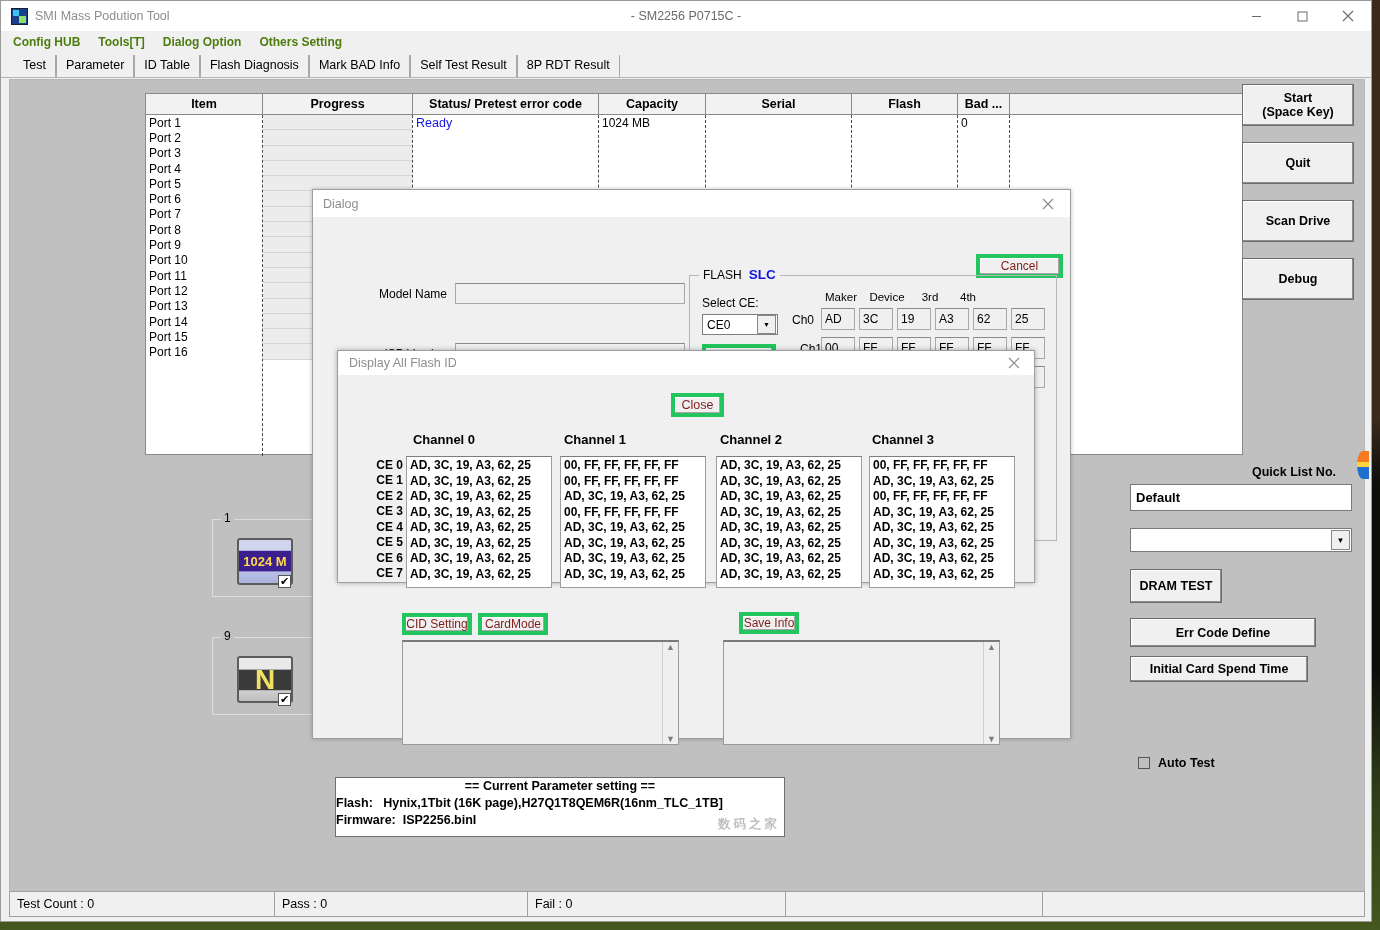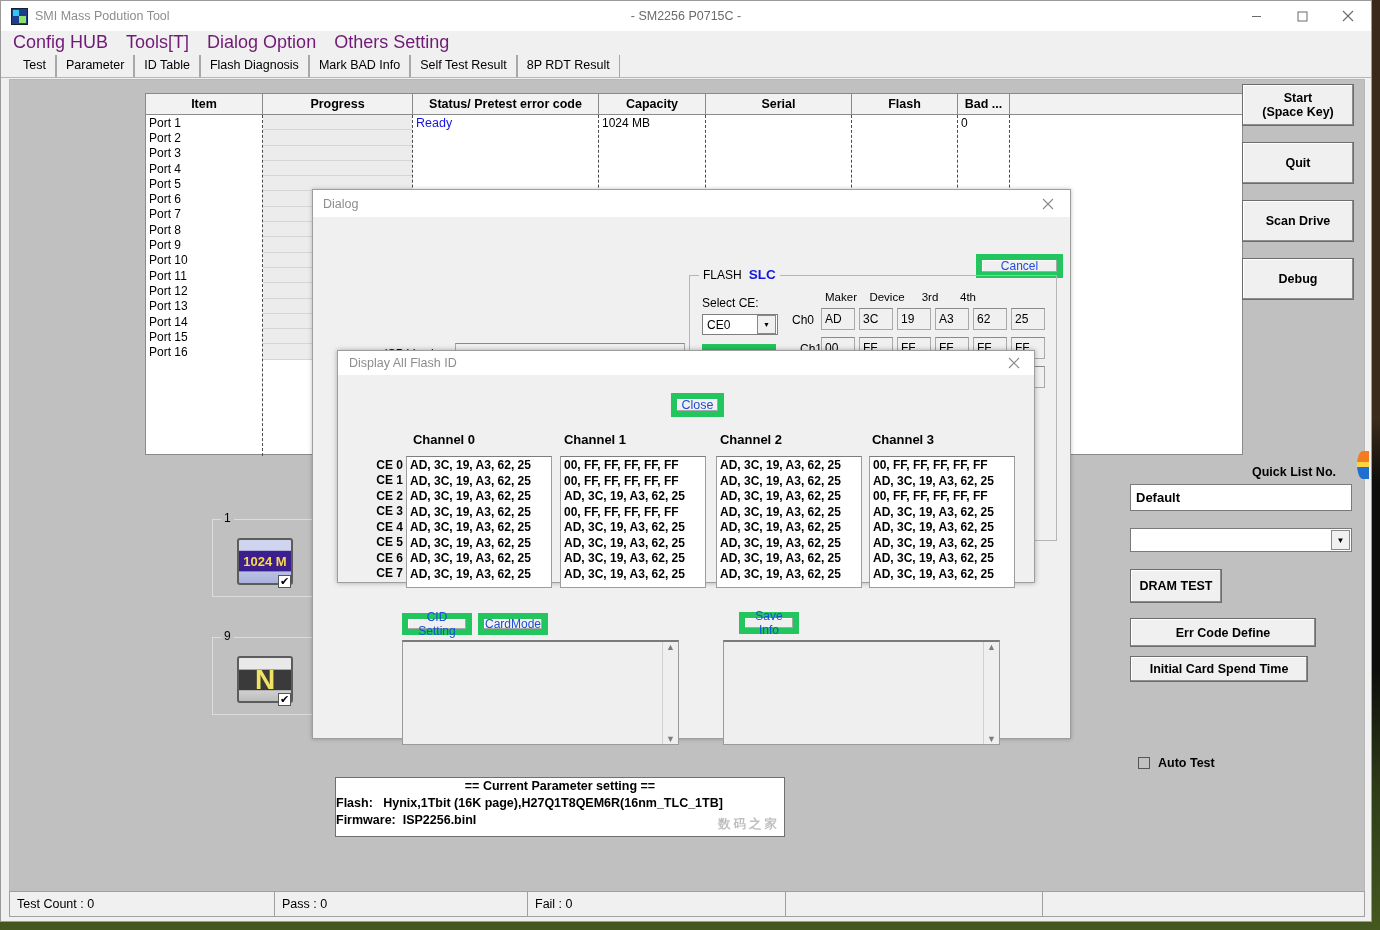--- a/index.html
+++ b/index.html
@@ -22,21 +22,21 @@
   .tb-icon:after{content:"";position:absolute;right:1px;bottom:1px;width:7px;height:7px;background:#8ee26a;}
   .tb-title{font-size:12.5px;color:#8d8d8d;}
   .tb-sub{position:absolute;left:0;right:0;text-align:center;font-size:12.5px;color:#6b6b6b;
      pointer-events:none;}
   .tb-ctrls{margin-left:auto;display:flex;height:30px;}
   .tb-btn{width:46px;height:30px;display:flex;align-items:center;justify-content:center;color:#6a6a6a;font-size:13px;}
   .tb-btn svg{display:block;}
 
   
   .menubar{height:22px;background:#f0f0f0;display:flex;align-items:center;padding-left:12px;gap:18px;}
-  .menubar span{font-size:18px;color:#701a75;}
+  .menubar span{font-size:12px;color:#4d7c0f;font-weight:bold;}
 
   
   .tabstrip{height:25px;background:#f0f0f0;display:flex;align-items:flex-end;padding-left:10px;
       border-bottom:1px solid #b5b5b5;box-sizing:border-box;position:relative;}
   .tab{font-size:12.5px;color:#000;padding:3px 9px 4px 9px;border-left:1px solid #a8a8a8;
       border-right:1px solid #a8a8a8;line-height:15px;background:#f0f0f0;}
   .tab.sel{font-weight:normal;border-left:none;padding-left:12px;}
   .tab.first{border-left:none;}
 
   
@@ -113,22 +113,22 @@
   .fld-label{font-size:12px;color:#000;text-align:right;}
   .fld-input{height:21px;background:#f0f0f0;border:1px solid #a9a9a9;border-top-color:#8a8a8a;
      box-sizing:border-box;font-size:12.5px;color:#000;display:flex;align-items:center;padding-left:4px;}
   .group{position:absolute;border:1px solid #b6b6b6;box-sizing:border-box;}
   .group-title{position:absolute;top:-9px;left:9px;background:#f0f0f0;padding:0 4px;font-size:12px;color:#000;}
   .group-title b{color:#1414e6;font-size:13.5px;font-weight:bold;margin-left:7px;}
   .hexcell{width:34px;height:22px;background:#f0f0f0;border:1px solid #a9a9a9;border-top-color:#8a8a8a;
      box-sizing:border-box;font-size:12px;color:#000;display:flex;align-items:center;padding-left:3px;}
   .colhdr{font-size:11.5px;color:#000;text-align:center;}
   .chlbl{font-size:12px;color:#000;}
-  .dlg-btn{background:#f0f0f0;border:6px solid #22c55e;box-shadow:inset -1px -1px 0 #a7a7a7, inset 1px 1px 0 #fff;
-     font-size:12px;color:#1d4ed8;display:flex;align-items:center;justify-content:center;box-sizing:border-box;text-align:center;}
+  .dlg-btn{background:#f0f0f0;border:4px solid #22c55e;box-shadow:inset -1px -1px 0 #a7a7a7, inset 1px 1px 0 #fff;
+     font-size:12px;color:#7f1d1d;display:flex;align-items:center;justify-content:center;box-sizing:border-box;text-align:center;}
   .listbox{background:#efefef;border:1px solid #9a9a9a;border-top:2px solid #7a7a7a;box-sizing:border-box;
      position:absolute;display:flex;}
   .scroll{width:15px;margin-left:auto;background:#efefef;border-left:1px solid #cfcfcf;
      display:flex;flex-direction:column;justify-content:space-between;align-items:center;font-size:9px;color:#7d7d7d;}
 
   
   .flashwin{position:absolute;left:336px;top:349px;width:698px;height:233px;background:#f0f0f0;
      border:1px solid #9e9e9e;box-sizing:border-box;box-shadow:0 0 5px rgba(0,0,0,.3);}
   .fw-title{height:24px;background:#fff;display:flex;align-items:center;}
   .fw-title .t{font-size:12.5px;color:#8d8d8d;margin-left:11px;}
@@ -587,20 +587,24 @@
       <div class="dlg-x">
         <svg width="12" height="12" viewBox="0 0 12 12">
             <path d="M1 1 L11 11 M11 1 L1 11" stroke="#8a8a8a" stroke-width="1.1"></path>
           </svg>
       </div>
     </div>
     <div class="dlg-body">
 
       <div class="dlg-btn" style="position:absolute;left:663px;top:37px;width:87px;height:24px;">Cancel</div>
 
+      <div class="fld-row" style="left:24px;top:66px;">
+        <div class="fld-label" style="width:110px">Model Name</div>
+        <div class="fld-input" style="width:230px;margin-left:8px"></div>
+      </div>
       <div class="fld-row" style="left:24px;top:126px;">
         <div class="fld-label" style="width:110px">ISP Version</div>
         <div class="fld-input" style="width:230px;margin-left:8px"></div>
       </div>
       <div class="fld-row" style="left:24px;top:156px;">
         <div class="fld-label" style="width:110px">ISP Checksum</div>
         <div class="fld-input" style="width:230px;margin-left:8px">00000000</div>
       </div>
       <div class="fld-row" style="left:24px;top:186px;">
         <div class="fld-label" style="width:110px">ID</div>

